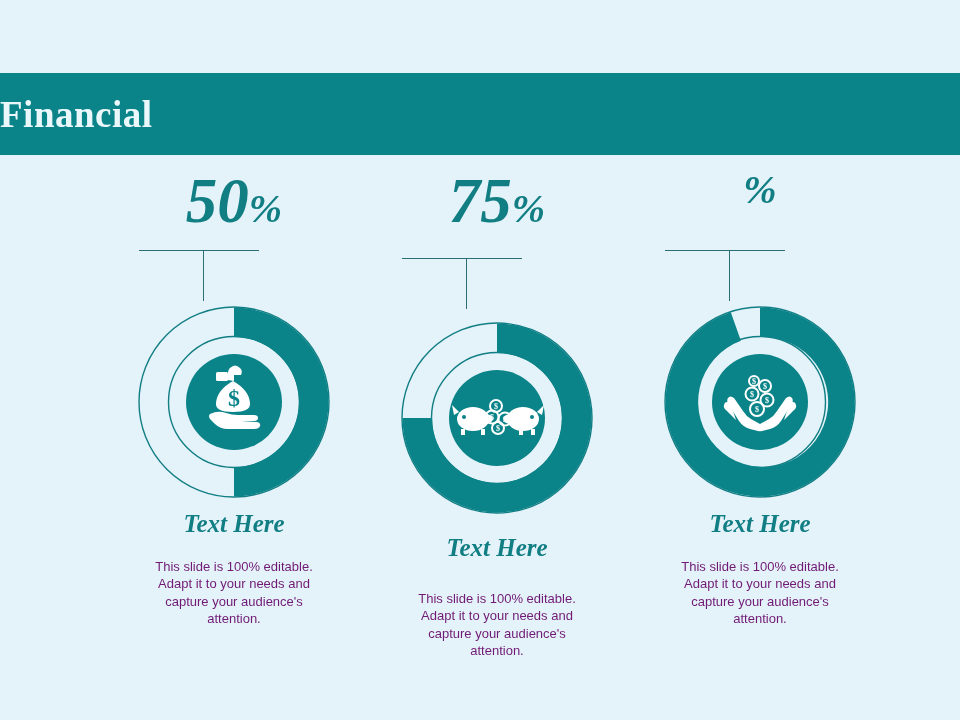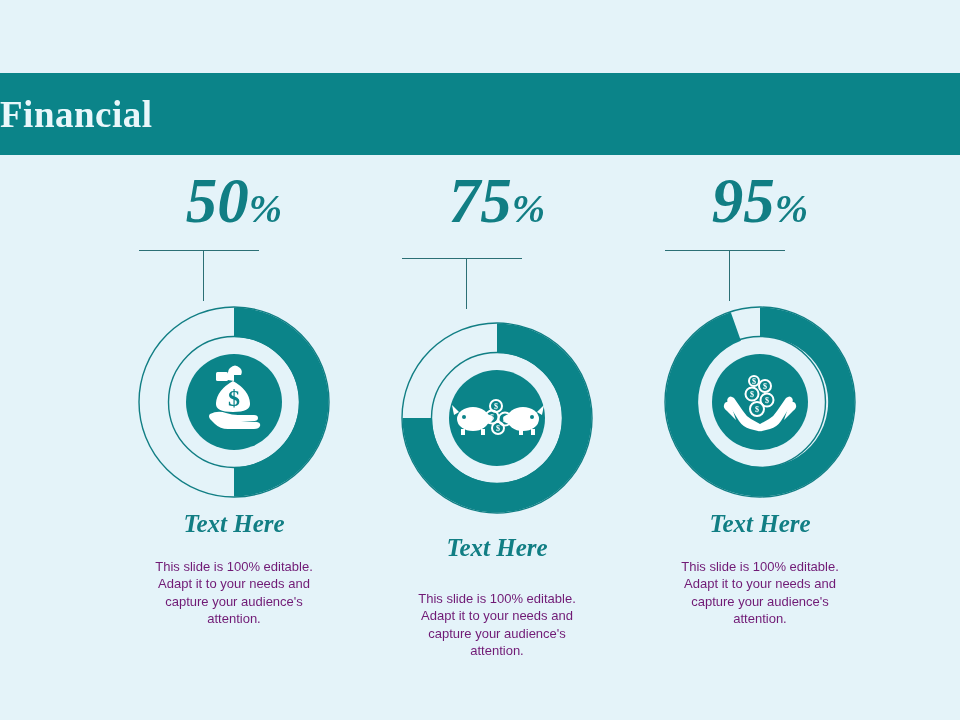--- a/index.html
+++ b/index.html
@@ -236,21 +236,20 @@
       </svg>
     </div>
 
     <div class="sub-title">Text Here</div>
     <div class="body-text">This slide is 100% editable. Adapt it to your needs and capture your audience's attention.</div>
   </div>
 
   <div class="col col-3">
 
     <div class="pct">
-      <span class="pct-num">95</span>
         <span class="pct-sign">%</span>
     </div>
 
     <div class="connector">
       <div class="hline"></div>
       <div class="vline"></div>
     </div>
 
     <div class="donut-wrap">
       <svg width="192" height="192" viewBox="0 0 192 192">

